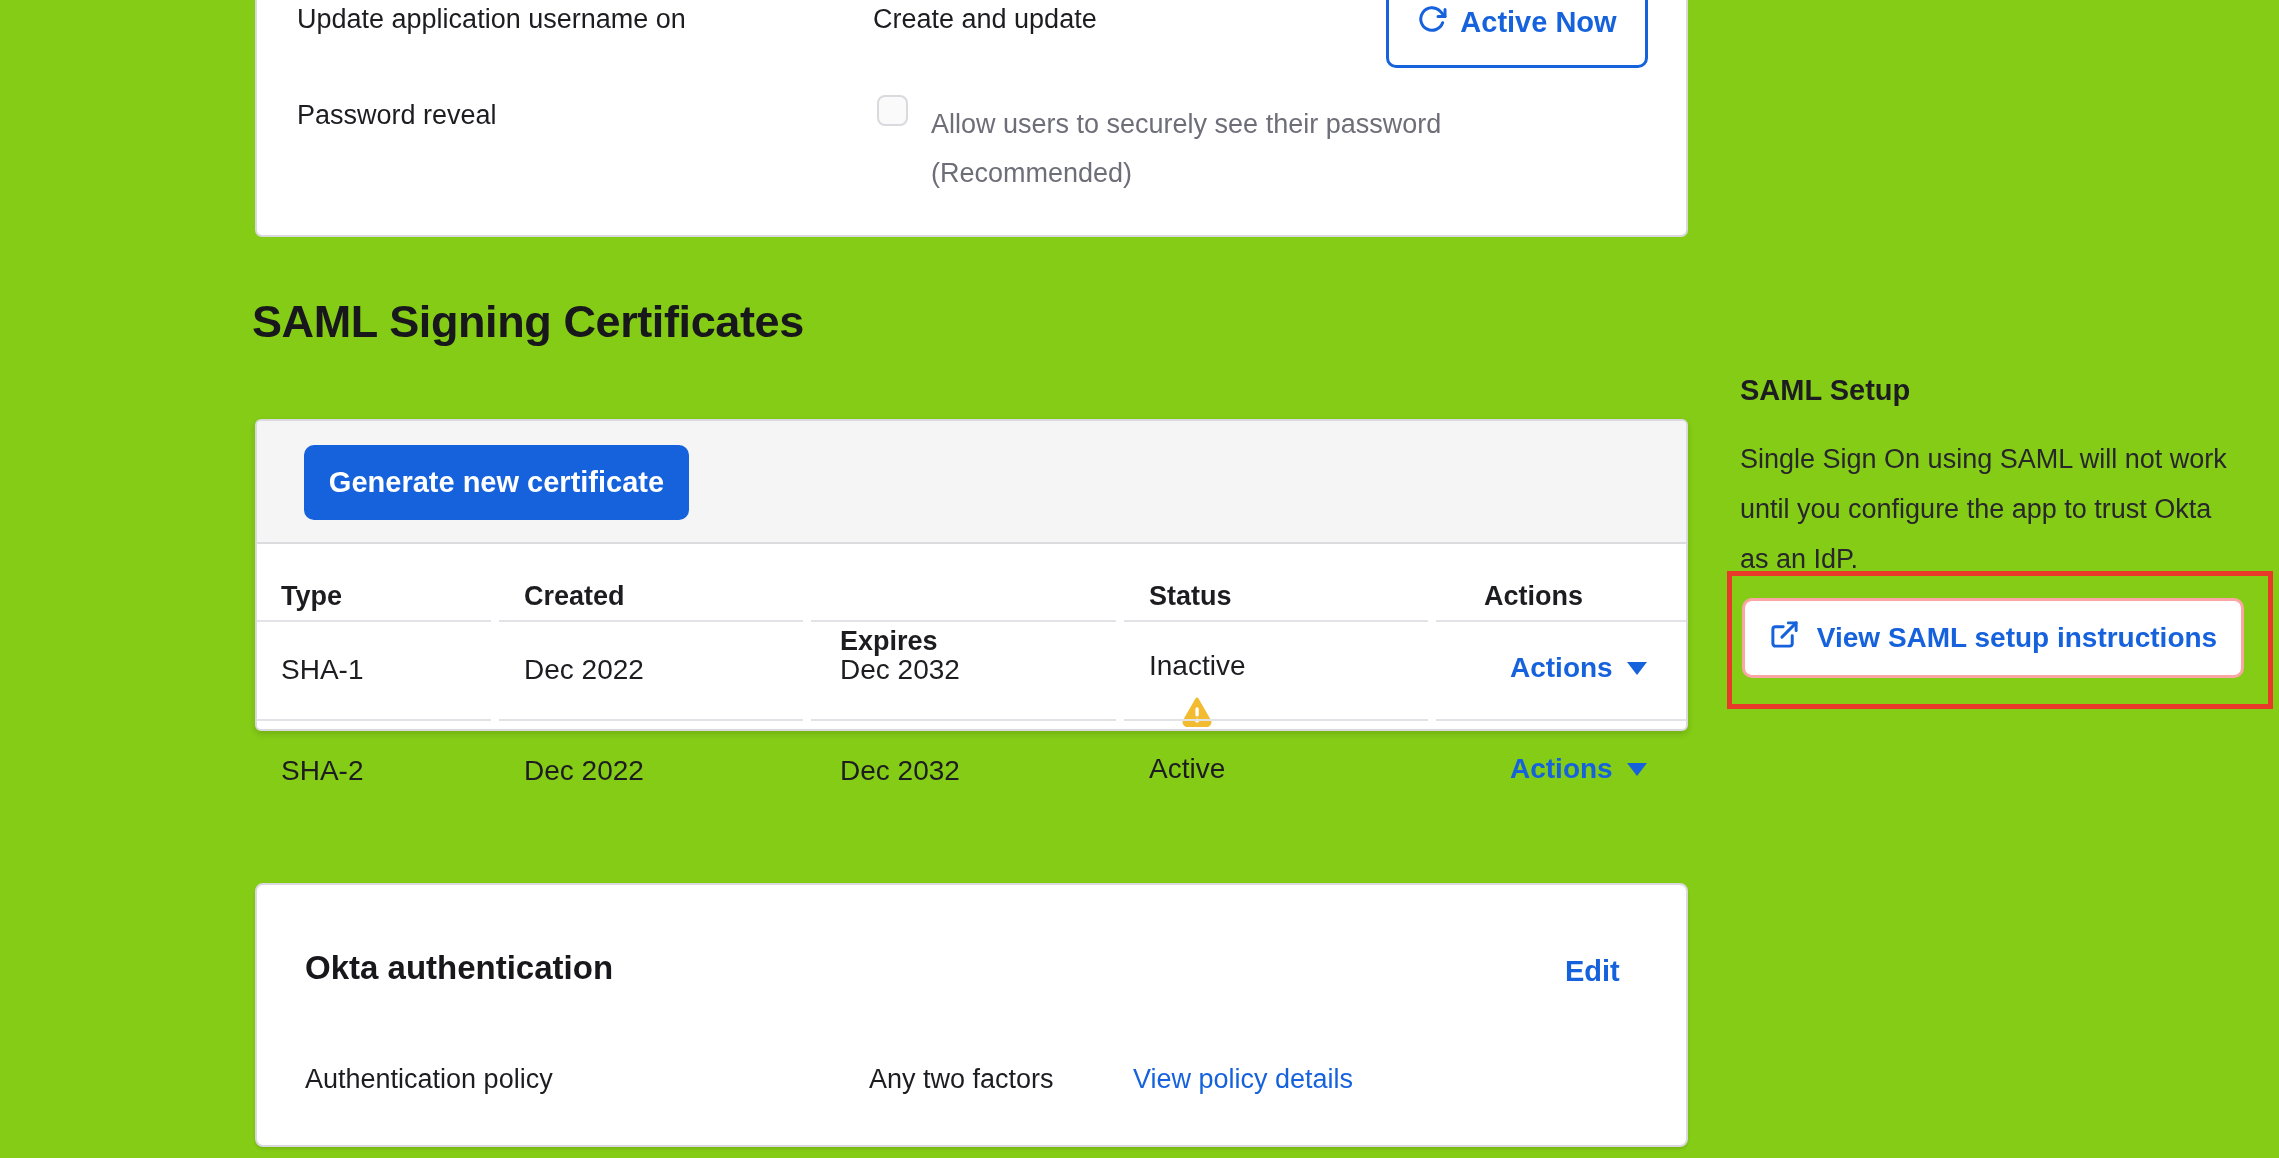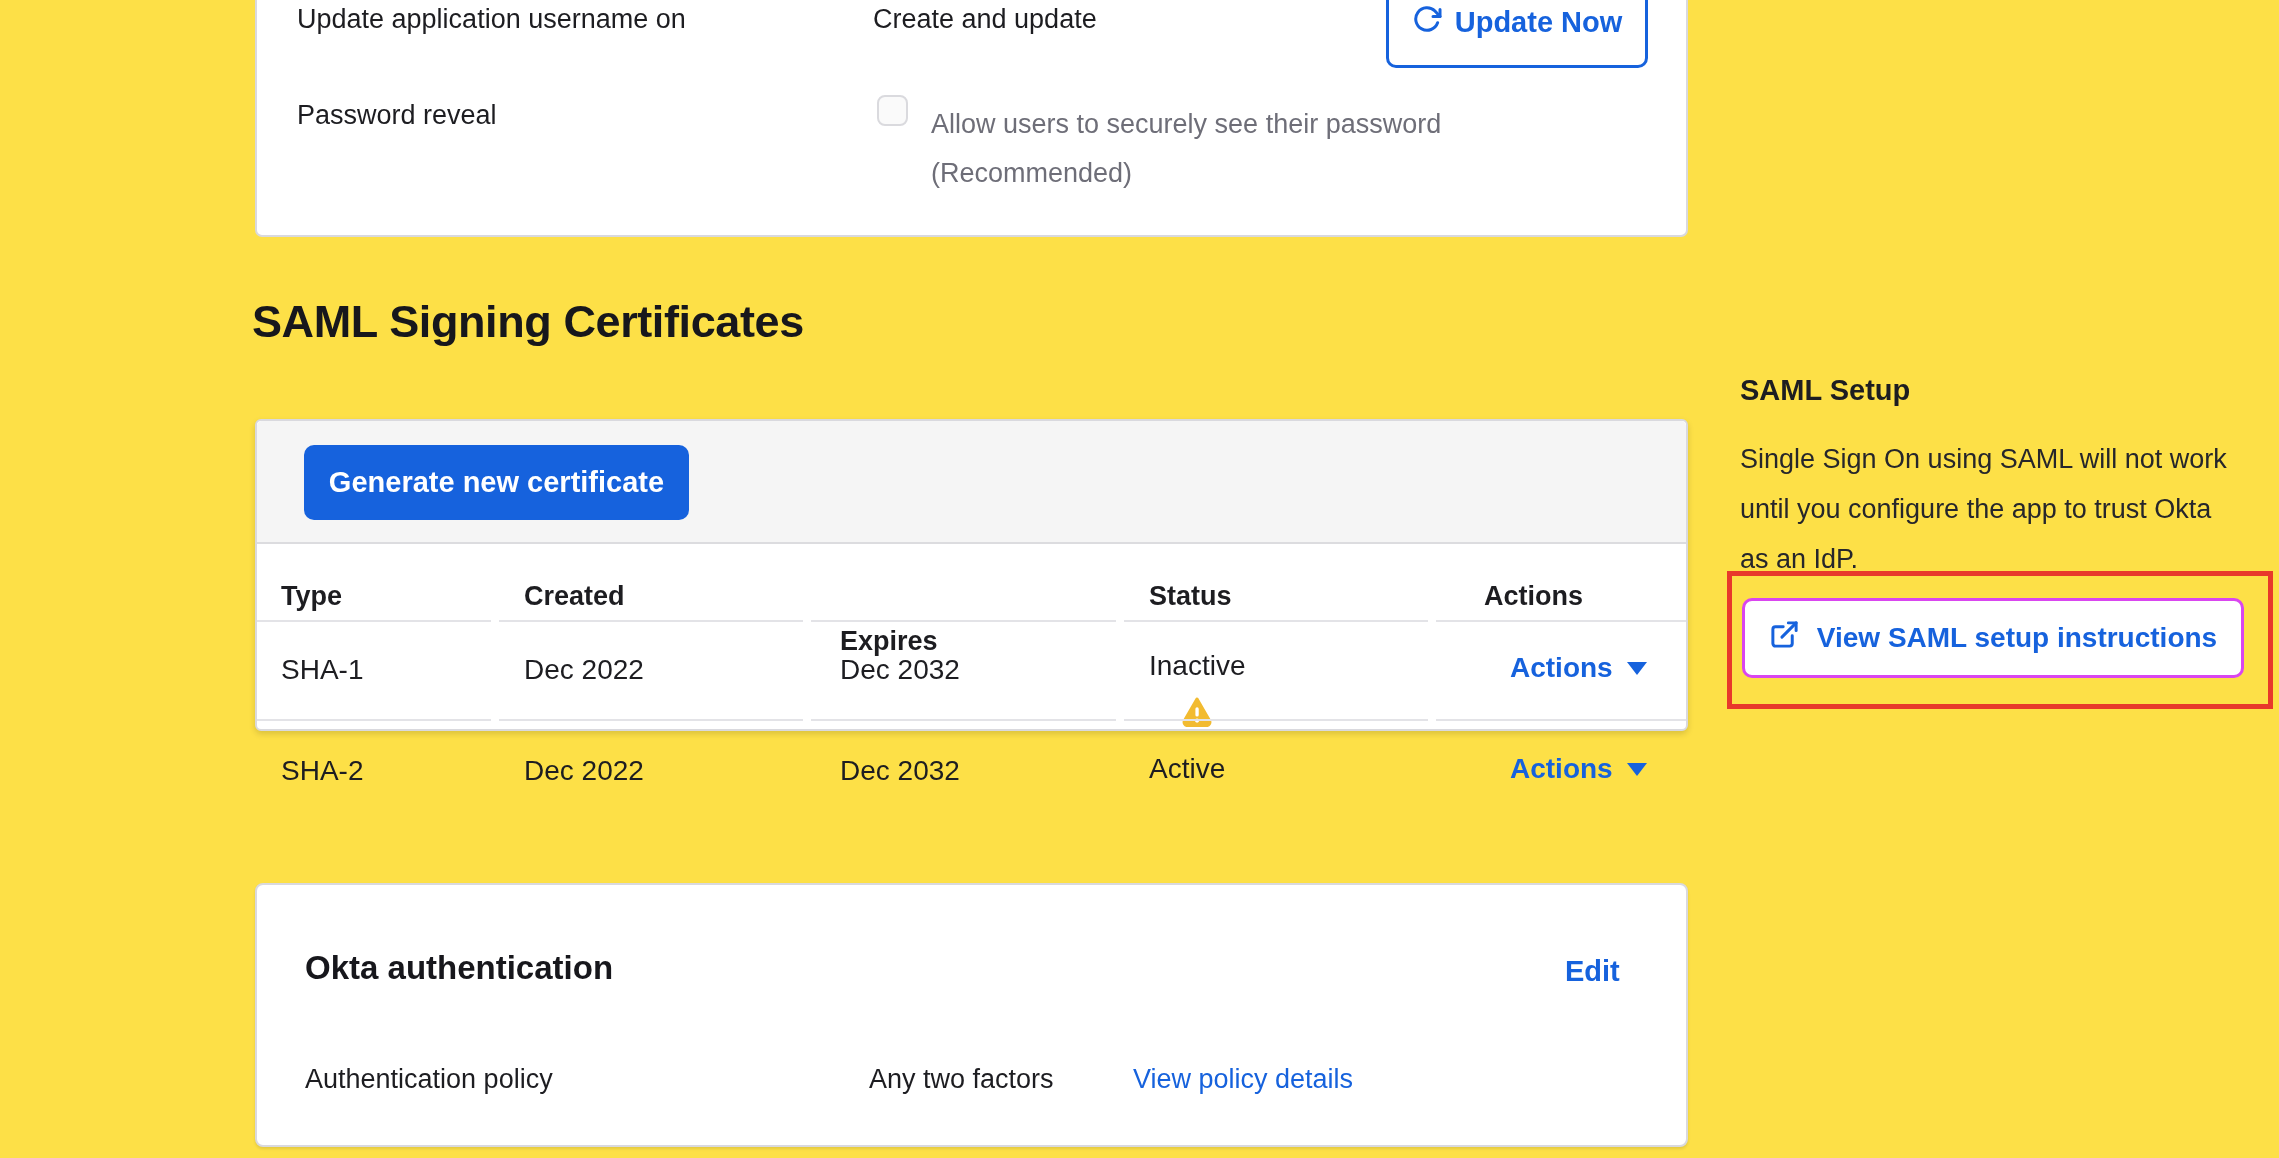--- a/index.html
+++ b/index.html
@@ -1,19 +1,19 @@
 <!DOCTYPE html>
 <html><head>
 <meta charset="utf-8">
 <style>
   * { margin:0; padding:0; box-sizing:border-box; }
   html,body { background:#ffffff; }
   #page {
     position:relative; width:2279px; height:1158px; overflow:hidden;
-    background:#fde047; color:#1d1d21;
+    background:#84cc16; color:#1d1d21;
     font-family:"Liberation Sans", sans-serif; font-size:27px;
   }
   .card {
     position:absolute; background:#fff;
     border:2px solid #d9d9de; border-radius:7px;
   }
   .abs { position:absolute; }
 
   
   #top-card { left:255px; top:-112px; width:1433px; height:349px; }
@@ -89,21 +89,21 @@
   #saml-desc {
     position:absolute; left:1740px; top:434px; width:490px;
     font-size:27px; line-height:50px; color:#26262b;
   }
   #red-annotation {
     position:absolute; left:1727px; top:571px; width:546px; height:138px;
     border:5px solid #e8392b; background:transparent;
   }
   #saml-instructions-btn {
     position:absolute; left:1742px; top:598px; width:502px; height:80px;
-    background:#fff; border:3px solid #d946ef; border-radius:10px;
+    background:#fff; border:3px solid #fca5a5; border-radius:10px;
     display:flex; align-items:center; justify-content:center; gap:17px;
     color:#1662dd; font-weight:700; font-size:28px; cursor:pointer;
   }
 
   
   #auth-card {
     left:255px; top:883px; width:1433px; height:264px;
     border-radius:8px; box-shadow:0 2px 3px rgba(0,0,0,0.10);
   }
   .ua-heading { left:48px; top:64px; font-size:33px; font-weight:700; color:#17171c; }
@@ -123,21 +123,21 @@
     <span class="abs tc-label1">Update application username on</span>
     <span class="abs tc-value1">Create and update</span>
 
     <div class="abs" id="update-now-btn">
       <span class="icon">
         <svg viewBox="0 0 24 24" width="30" height="30" fill="none" stroke="#1662dd" stroke-width="2.4" stroke-linecap="round" stroke-linejoin="round">
           <polyline points="22.4 4.4 22.4 10 16.8 10"></polyline>
           <path d="M20.49 15a9 9 0 1 1-2.12-9.36L22.4 10"></path>
         </svg>
       </span>
-      <span>Update Now</span>
+      <span>Active Now</span>
     </div>
 
     <span class="abs tc-label2">Password reveal</span>
     <div class="abs" id="password-checkbox"></div>
     <span class="abs tc-option">Allow users to securely see their password (Recommended)</span>
   </div>
 
   <h1 id="certs-heading">SAML Signing Certificates</h1>
 
   <div class="card" id="cert-card">

